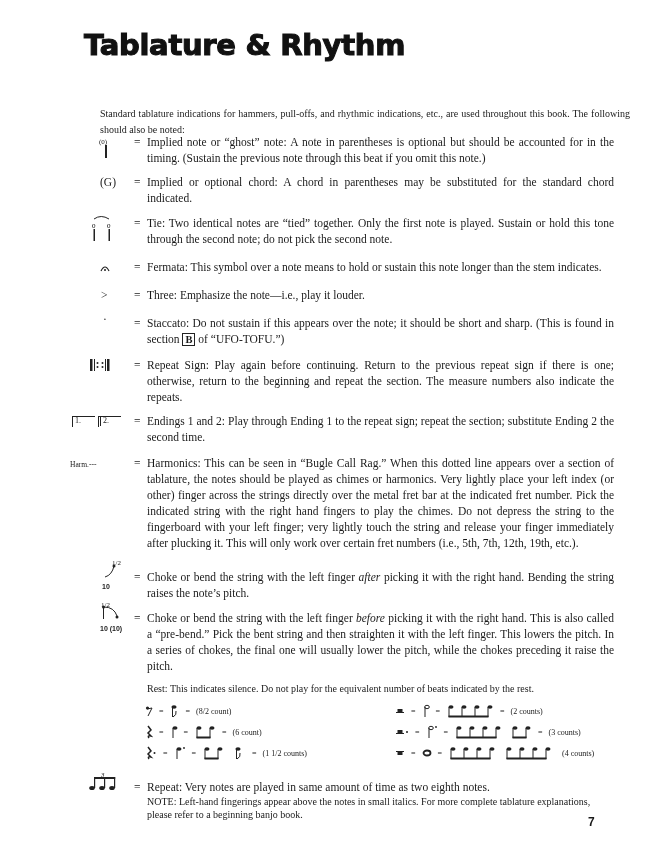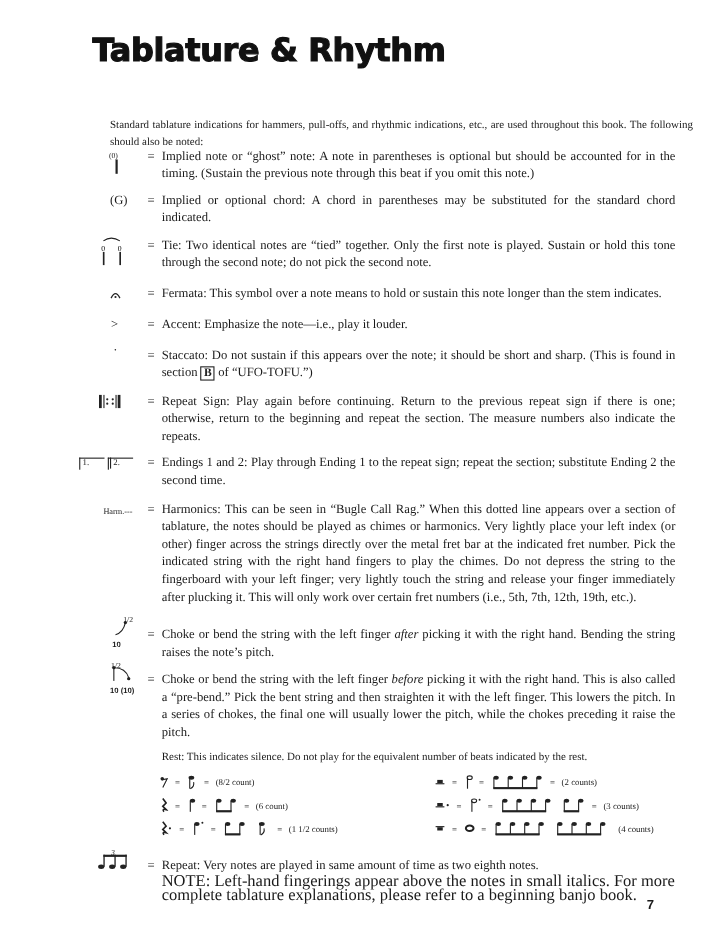--- a/index.html
+++ b/index.html
@@ -13,21 +13,21 @@
   .entry { position: absolute; left: 84px; width: 530px; font-size: 11.5px; line-height: 16px; }
   .sym { position: absolute; left: 0; top: 0; width: 50px; height: 32px; }
   .eq { position: absolute; left: 50px; top: 0; }
   .desc { position: absolute; left: 63px; top: 0; width: 467px; text-align: justify; margin: 0; }
   .desc b { font-weight: normal; }
   .boxed { border: 1px solid #222; padding: 0 2px; font-weight: bold; font-size: 10.5px; }
   .small { font-size: 7px; font-family: "Liberation Serif", serif; }
   .tab { font-family: "Liberation Sans", sans-serif; font-weight: bold; font-size: 7px; }
   .rest-row { position: absolute; font-size: 8px; display: flex; align-items: center; gap: 6px; height: 16px; }
   .rest-row svg { display: block; }
-  .note-text { position: absolute; left: 147px; width: 470px; font-size: 15px; line-height: 13px; margin: 0; }
+  .note-text { position: absolute; left: 147px; width: 470px; font-size: 10px; line-height: 13px; margin: 0; }
   .page-num { position: absolute; left: 588px; top: 815px; font-family: "Liberation Sans", sans-serif;
               font-weight: bold; font-size: 12px; }
 </style>
 </head>
 <body>
 
 <h1 class="title">Tablature &amp; Rhythm</h1>
 <p class="intro">Standard tablature indications for hammers, pull-offs, and rhythmic indications, etc., are used throughout this book. The following should also be noted:</p>
 
 <div class="entry" style="top:134px;">
@@ -70,21 +70,21 @@
   </div>
   <span class="eq">=</span>
   <p class="desc"><b>Fermata</b><span>: This symbol over a note means to hold or sustain this note longer than the stem indicates.</span></p>
 </div>
 
 <div class="entry" style="top:287px;">
   <div class="sym">
       <span style="position:absolute;left:17px;top:0;">&gt;</span>
     </div>
   <span class="eq">=</span>
-  <p class="desc"><b>Accent</b><span>: Emphasize the note—i.e., play it louder.</span></p>
+  <p class="desc"><b>Three</b><span>: Emphasize the note—i.e., play it louder.</span></p>
 </div>
 
 <div class="entry" style="top:315px;">
   <div class="sym">
       <span style="position:absolute;left:19px;top:-4px;">·</span>
     </div>
   <span class="eq">=</span>
   <p class="desc"><b>Staccato</b><span>: Do not sustain if this appears over the note; it should be short and sharp. (This is found in section </span><span class="boxed">B</span><span> of “UFO-TOFU.”)</span></p>
 </div>
 
@@ -111,21 +111,21 @@
     <span class="small" style="position:absolute;left:3px;top:3px;font-size:8px;line-height:10px;">1.</span>
     <div style="position:absolute;left:26px;top:3px;width:22px;height:10px;border-left:1px solid #222;border-top:1px solid #222;"></div>
     <div style="position:absolute;left:28px;top:3px;width:1px;height:10px;background:#222;"></div>
     <span class="small" style="position:absolute;left:31px;top:3px;font-size:8px;line-height:10px;">2.</span>
   </div>
   <span class="eq">=</span>
   <p class="desc"><b>Endings 1 and 2</b><span>: Play through Ending 1 to the repeat sign; repeat the section; substitute Ending 2 the second time.</span></p>
 </div>
 
 <div class="entry" style="top:455px;">
-  <div class="sym" style="left:-14px;width:64px;margin-left:24px;">
+  <div class="sym" style="left:-14px;width:64px;">
       <span class="small" style="position:absolute;left:0;top:2px;font-size:7.5px;">Harm.---</span>
     </div>
   <span class="eq">=</span>
   <p class="desc"><b>Harmonics:</b><span> This can be seen in “Bugle Call Rag.” When this dotted line appears over a section of tablature, the notes should be played as chimes or harmonics. Very lightly place your left index (or other) finger across the strings directly over the metal fret bar at the indicated fret number. Pick the indicated string with the right hand fingers to play the chimes. Do not depress the string to the fingerboard with your left finger; very lightly touch the string and release your finger immediately after plucking it. This will only work over certain fret numbers (i.e., 5th, 7th, 12th, 19th, etc.).</span></p>
 </div>
 
 <div class="entry" style="top:569px;">
   <div class="sym" style="top:-14px;height:40px;">
     <span class="small" style="position:absolute;left:28px;top:0;">1/2</span>
     <svg style="position:absolute;left:16px;top:8px;" width="20" height="16" viewBox="0 0 20 16">

